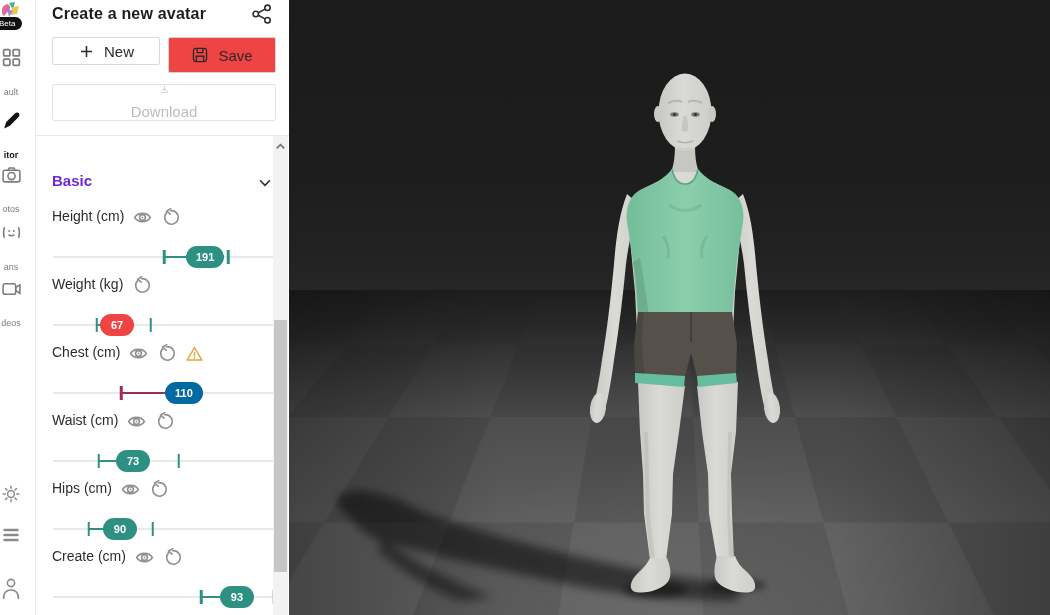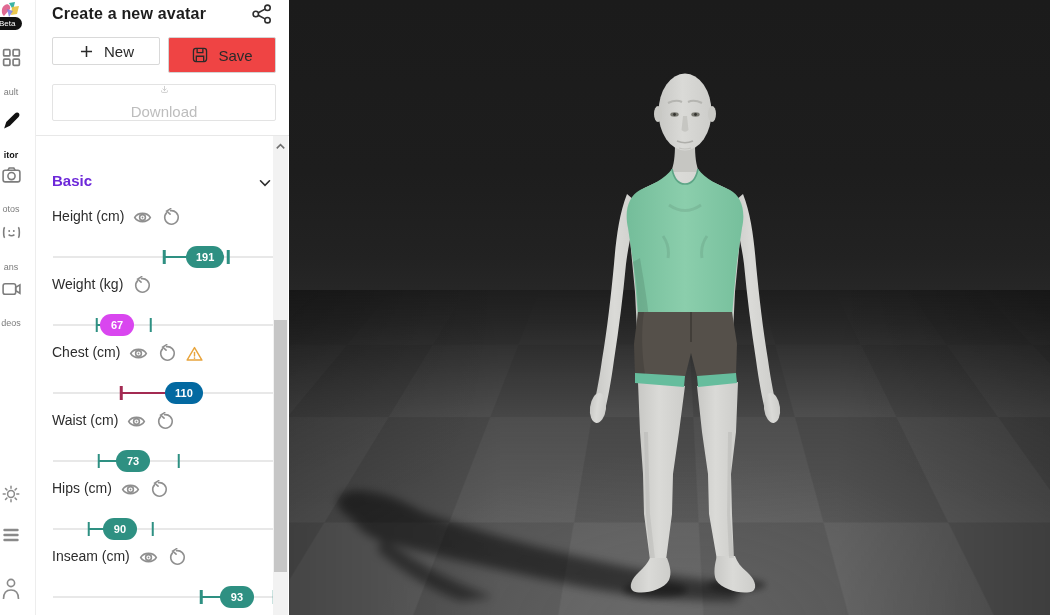--- a/index.html
+++ b/index.html
@@ -216,21 +216,21 @@
               <path d="M5.2,4.6 A6.4,6.4 0 1 0 9,2.6"></path>
               <path d="M9.2,0.6 L5.4,2.9 L8.6,5.8"></path>
             </svg>
           </span>
         </div>
         <div class="track-box" style="top: 317px;">
           <div class="track-line"></div>
           <span class="tick" style="left:19.7%;background:#2E9082"></span>
           <span class="connector" style="left:19.7%;width:9%;background:#2E9082"></span>
           <span class="tick" style="left:43.9%;background:#2E9082"></span>
-          <span class="pill" style="left:28.7%;width:34px;background:#d946ef">67</span>
+          <span class="pill" style="left:28.7%;width:34px;background:#ef4444">67</span>
         </div>
         <div class="srow-head" style="top: 344px;">
           <span class="slabel">Chest (cm)</span>
           <span class="sicon">
             <svg width="19" height="19" viewBox="0 0 17 17" fill="none" stroke="#8f8f8f" stroke-width="1.4">
               <path d="M1.5,8.5 C4.5,3.6 12.5,3.6 15.5,8.5 C12.5,13.4 4.5,13.4 1.5,8.5 Z"></path>
               <circle cx="8.5" cy="8.5" r="2.6"></circle>
               <circle cx="8.5" cy="8.5" r="0.8" fill="#8f8f8f" stroke="none"></circle>
             </svg>
           </span>
@@ -294,21 +294,21 @@
           </span>
         </div>
         <div class="track-box" style="top: 521px;">
           <div class="track-line"></div>
           <span class="tick" style="left:16.1%;background:#2E9082"></span>
           <span class="connector" style="left:16.1%;width:13.899999999999999%;background:#2E9082"></span>
           <span class="tick" style="left:44.8%;background:#2E9082"></span>
           <span class="pill" style="left:30%;width:34px;background:#2E9082">90</span>
         </div>
         <div class="srow-head" style="top: 548px;">
-          <span class="slabel">Inseam (cm)</span>
+          <span class="slabel">Create (cm)</span>
           <span class="sicon">
             <svg width="19" height="19" viewBox="0 0 17 17" fill="none" stroke="#8f8f8f" stroke-width="1.4">
               <path d="M1.5,8.5 C4.5,3.6 12.5,3.6 15.5,8.5 C12.5,13.4 4.5,13.4 1.5,8.5 Z"></path>
               <circle cx="8.5" cy="8.5" r="2.6"></circle>
               <circle cx="8.5" cy="8.5" r="0.8" fill="#8f8f8f" stroke="none"></circle>
             </svg>
           </span>
           <span class="sicon">
             <svg width="19" height="19" viewBox="0 0 18 18" fill="none" stroke="#8f8f8f" stroke-width="1.5" stroke-linecap="round">
               <path d="M5.2,4.6 A6.4,6.4 0 1 0 9,2.6"></path>

